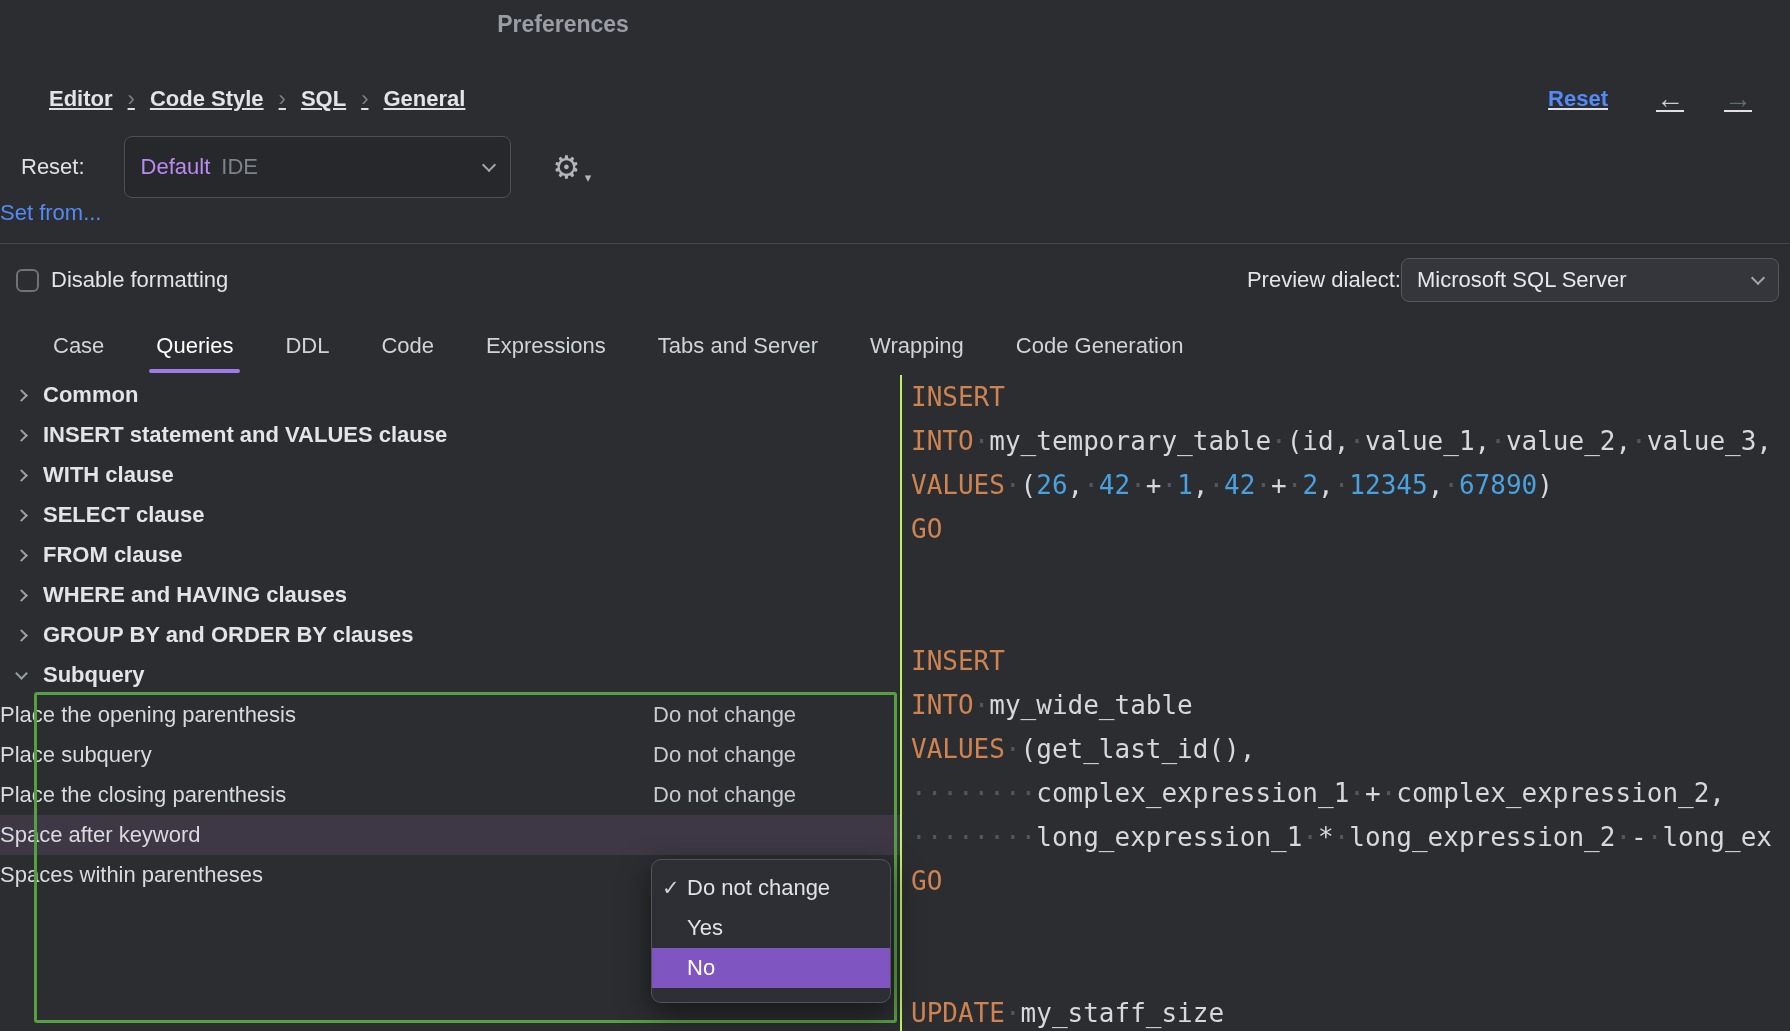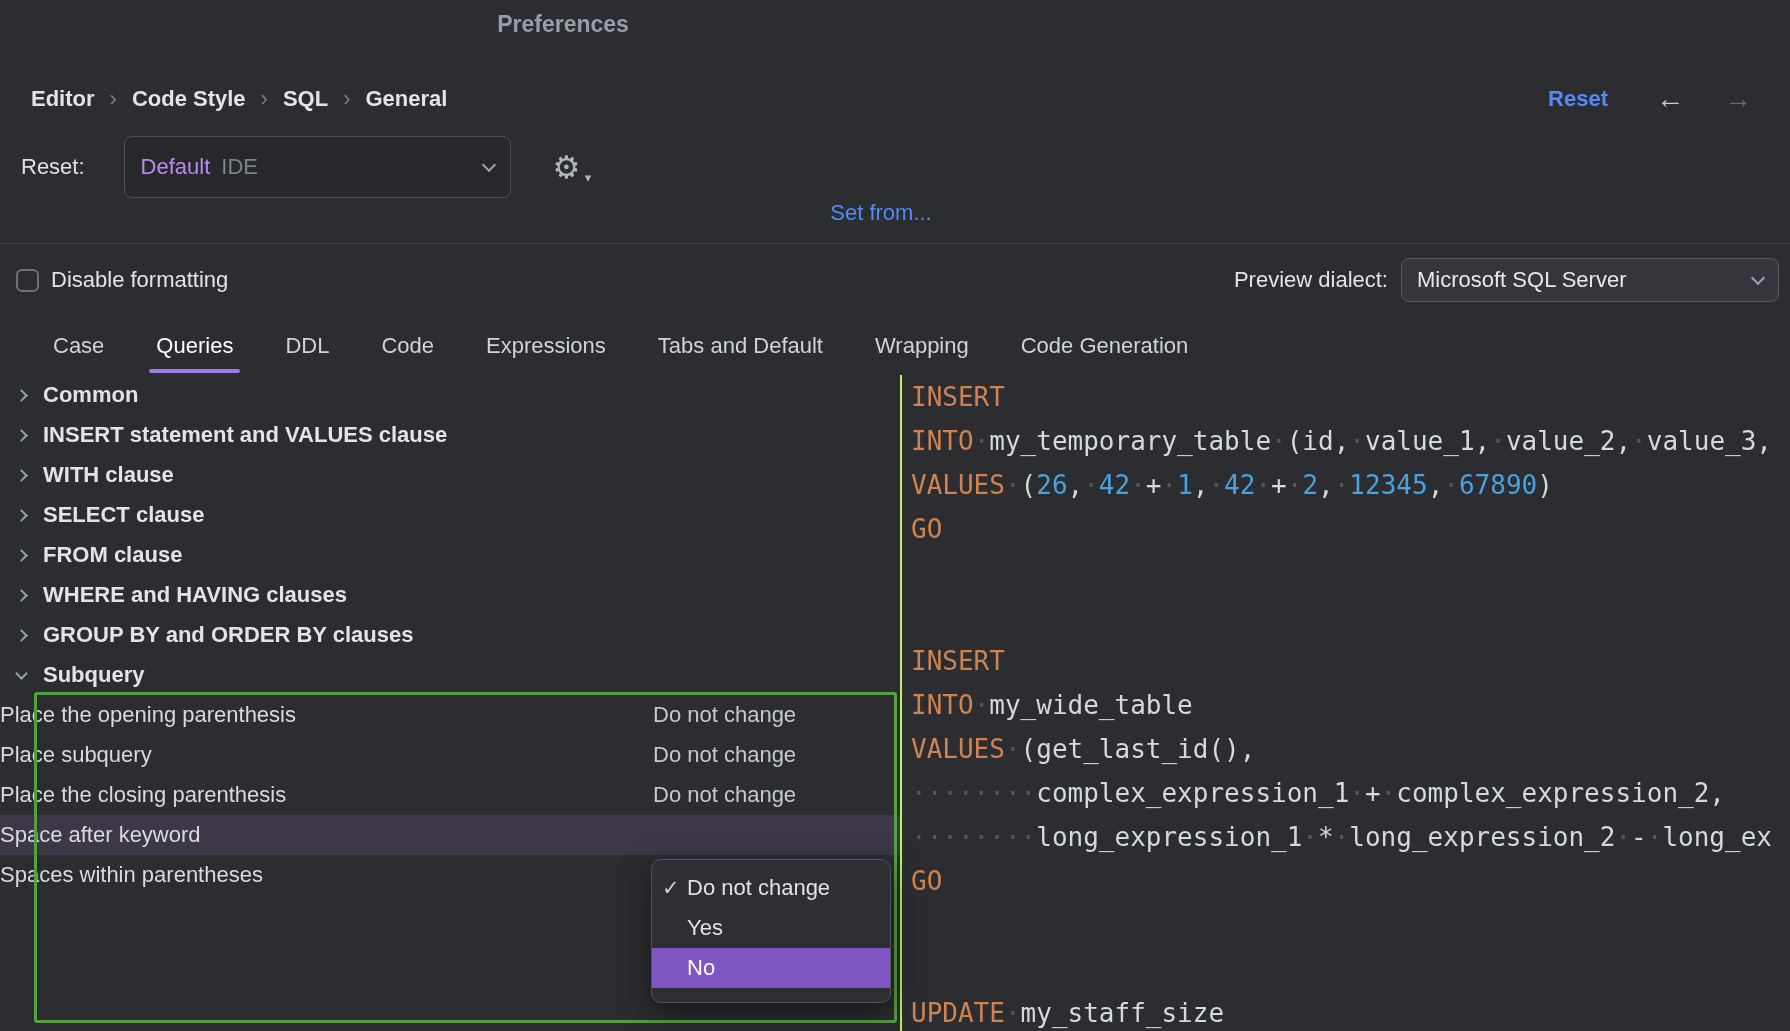--- a/index.html
+++ b/index.html
@@ -15,21 +15,22 @@
   
   .titlebar { height:56px; position:relative; }
   .win-title {
     position:absolute; left:563px; top:11px; transform:translateX(-50%);
     font-size:23px; font-weight:700; color:#989DA6;
   }
 
   
   .breadcrumb-row {
     display:flex; align-items:center; margin-top:14px; height:58px;
-    padding:0 38px 0 31px;
+    padding:0 38px 0 49px;
+    text-decoration:underline;
   }
   .breadcrumb { display:flex; align-items:center; gap:15px; }
   .crumb { font-size:22px; font-weight:700; color:#E2E4E8; }
   .crumb-sep { font-size:22px; font-weight:400; color:#7A7F87; }
   .bc-spacer { flex:1; }
   .reset-btn { color:#548AF7; font-size:22px; font-weight:700; margin-right:48px; cursor:pointer; }
   .arrow { font-size:28px; line-height:1; }
   .arrow-back { color:#C9CCD2; margin-right:40px; }
   .arrow-fwd  { color:#64686F; }
 
@@ -46,33 +47,33 @@
   .chev-down {
     width:10px; height:10px; margin-left:auto; margin-top:-5px;
     border-right:2px solid #A0A5AD; border-bottom:2px solid #A0A5AD;
     transform:rotate(45deg); flex:none;
   }
   .gear-btn { position:relative; margin-left:42px; cursor:pointer; }
   .gear-glyph { font-size:31px; color:#B2B6BC; font-family:"DejaVu Sans", sans-serif; }
   .gear-caret { position:absolute; right:-11px; bottom:0px; font-size:13px; color:#B2B6BC; }
 
   
-  .setfrom-row { height:30px; display:flex; justify-content:center; align-items:center; padding-right:28px; }
+  .setfrom-row { height:30px; display:flex; justify-content:flex-start; align-items:center; padding-right:28px; }
   .setfrom-link { color:#548AF7; font-size:22px; cursor:pointer; }
 
   .h-divider { margin-top:15px; height:1px; background:#45474C; }
 
   
   .format-row { height:72px; display:flex; align-items:center; padding:0 11px 0 16px; }
   .checkbox {
     width:23px; height:23px; border:2px solid #6E727A; border-radius:6px;
     background:transparent; flex:none; cursor:pointer;
   }
   .format-label { margin-left:12px; font-size:22px; color:#E2E4E8; }
-  .dialect-group { margin-left:auto; display:flex; align-items:center; gap:13px; }
+  .dialect-group { margin-left:auto; display:flex; align-items:center; }
   .dialect-label { font-size:22px; color:#E2E4E8; }
   .dialect-select { width:378px; height:44px; padding:0 15px; background:#34363B; border-color:#54575E; cursor:pointer; }
   .dialect-value { font-size:22px; color:#E6E8EC; }
 
   
   .tabs { height:59px; display:flex; align-items:stretch; padding-left:32px; gap:10px; }
   .tab { display:flex; align-items:center; padding:0 21px; font-size:22px; color:#D0D3D8; position:relative; cursor:pointer; }
   .tab.sel { color:#FFFFFF; }
   .tab.sel::after {
     content:""; position:absolute; left:14px; right:14px; bottom:2px; height:4px;
@@ -175,21 +176,21 @@
     </div>
   </div>
 </div>
 
 <div class="tabs">
     <div class="tab">Case</div>
     <div class="tab sel">Queries</div>
     <div class="tab">DDL</div>
     <div class="tab">Code</div>
     <div class="tab">Expressions</div>
-    <div class="tab">Tabs and Default</div>
+    <div class="tab">Tabs and Server</div>
     <div class="tab">Wrapping</div>
     <div class="tab">Code Generation</div>
   </div>
 
 <div class="main">
   <div class="left-pane">
     <div id="tree-root">
         <div class="tree-row">
           <div class="chev-icon chev-collapsed"></div>
           <div class="top-label">Common</div>

